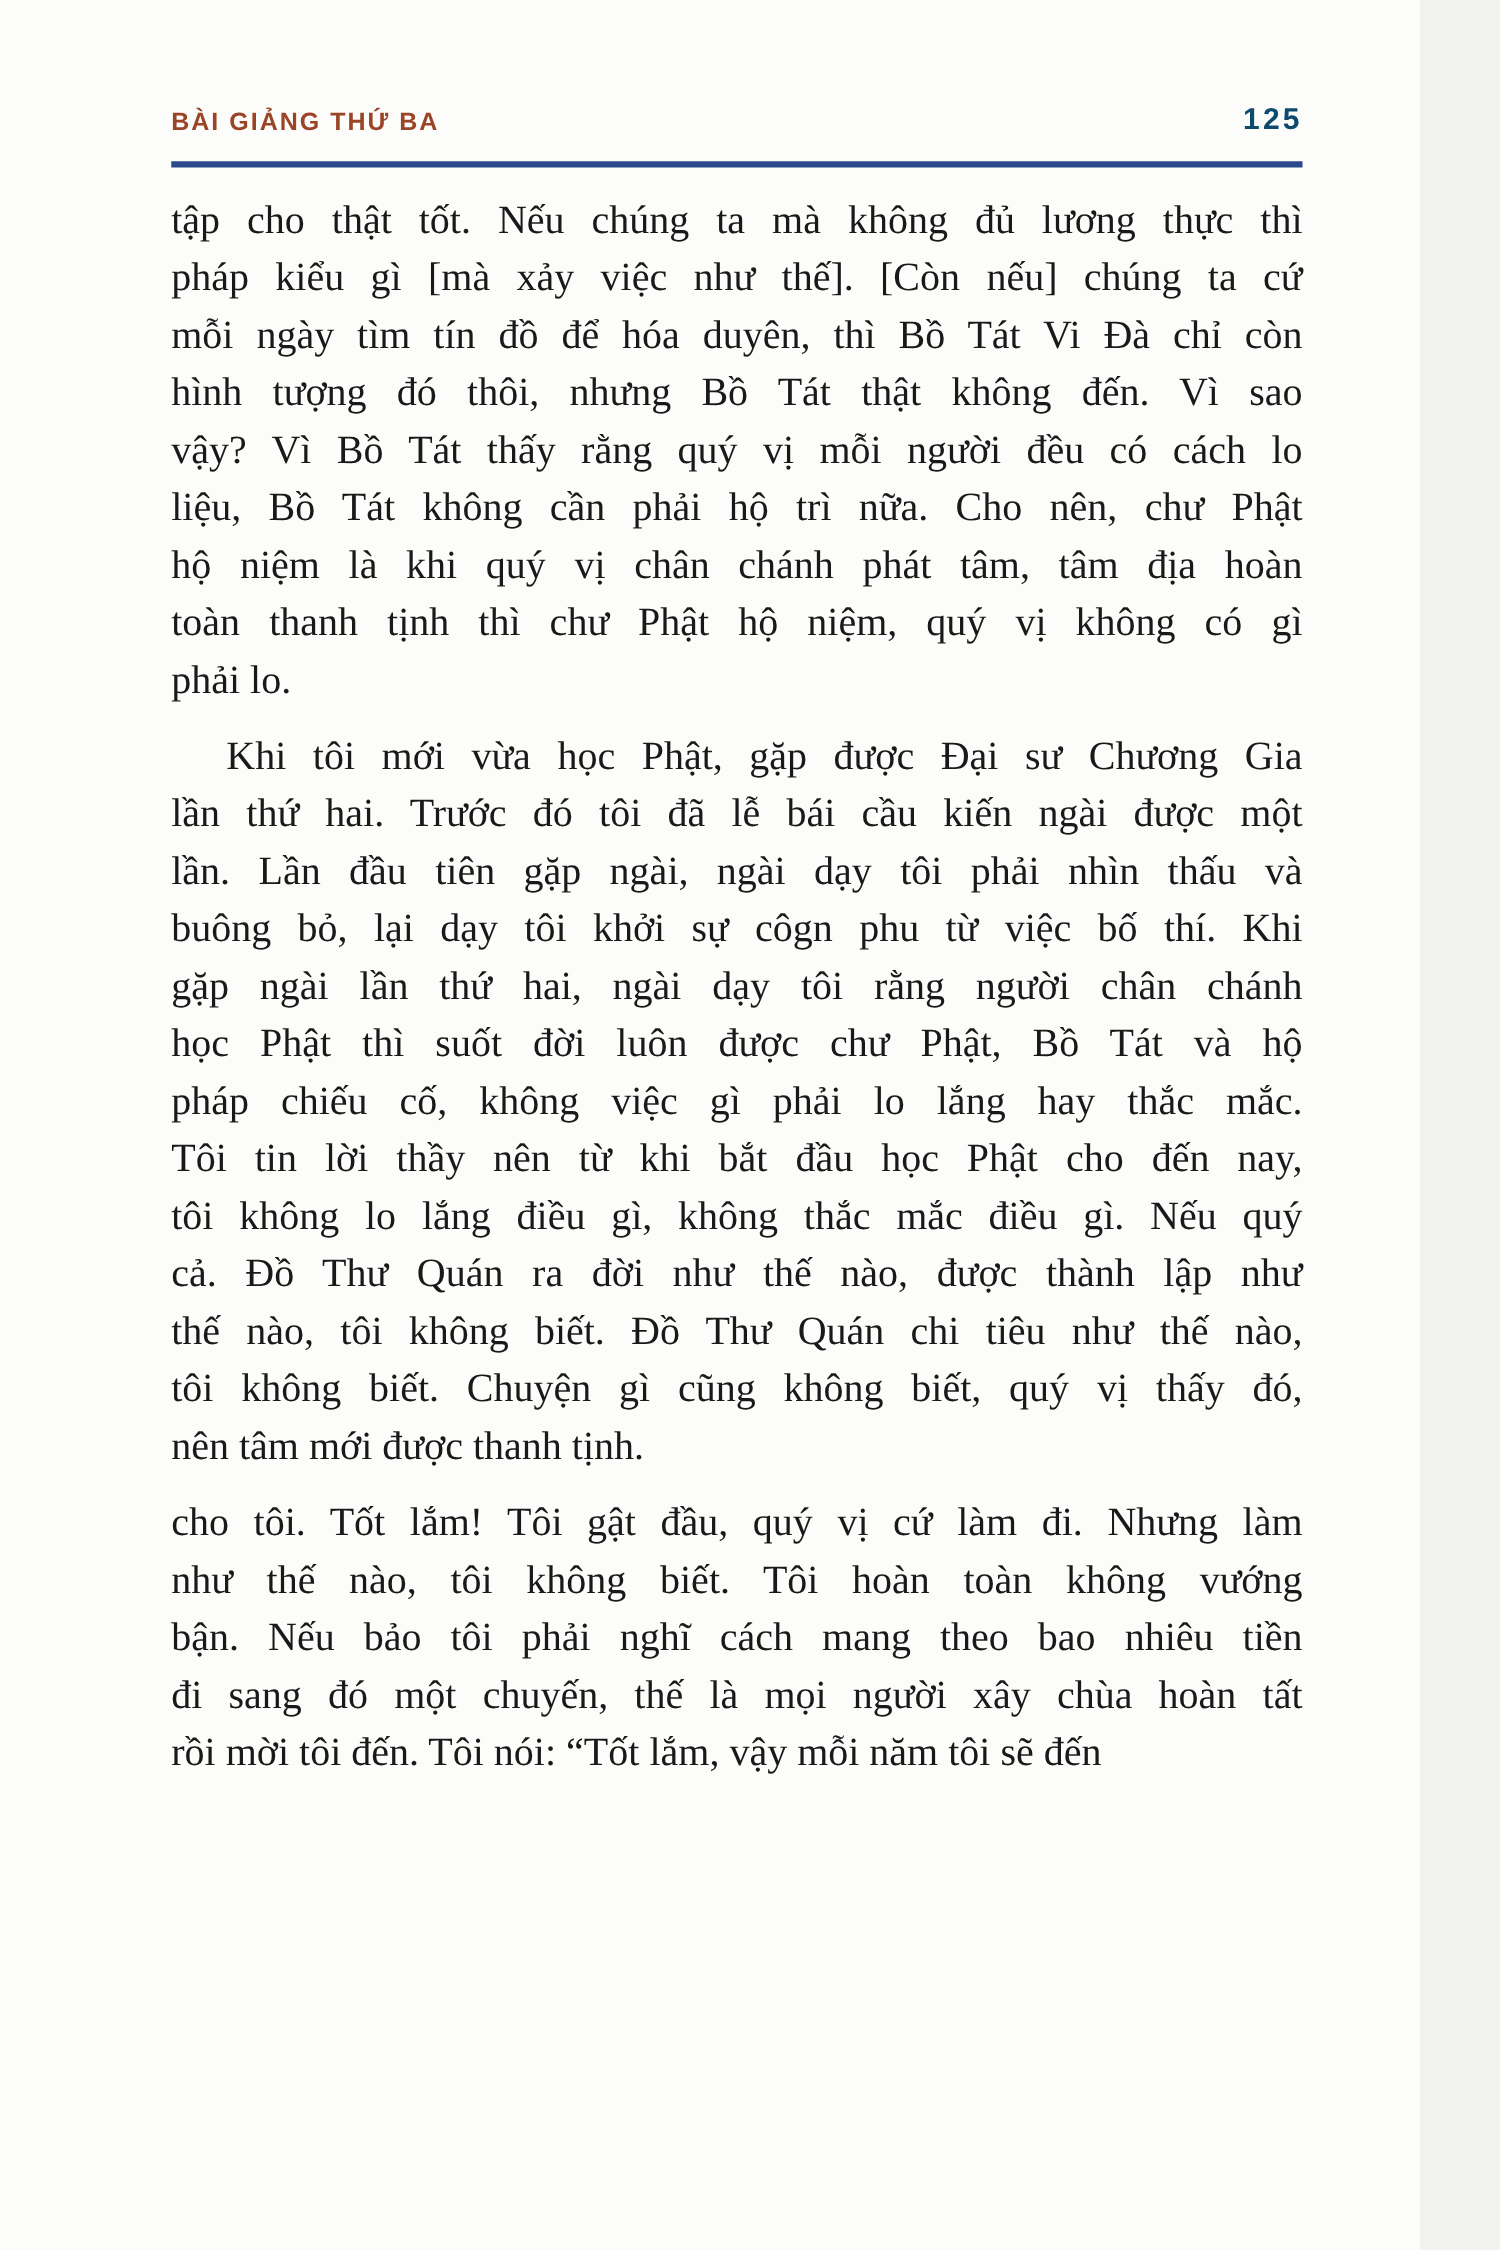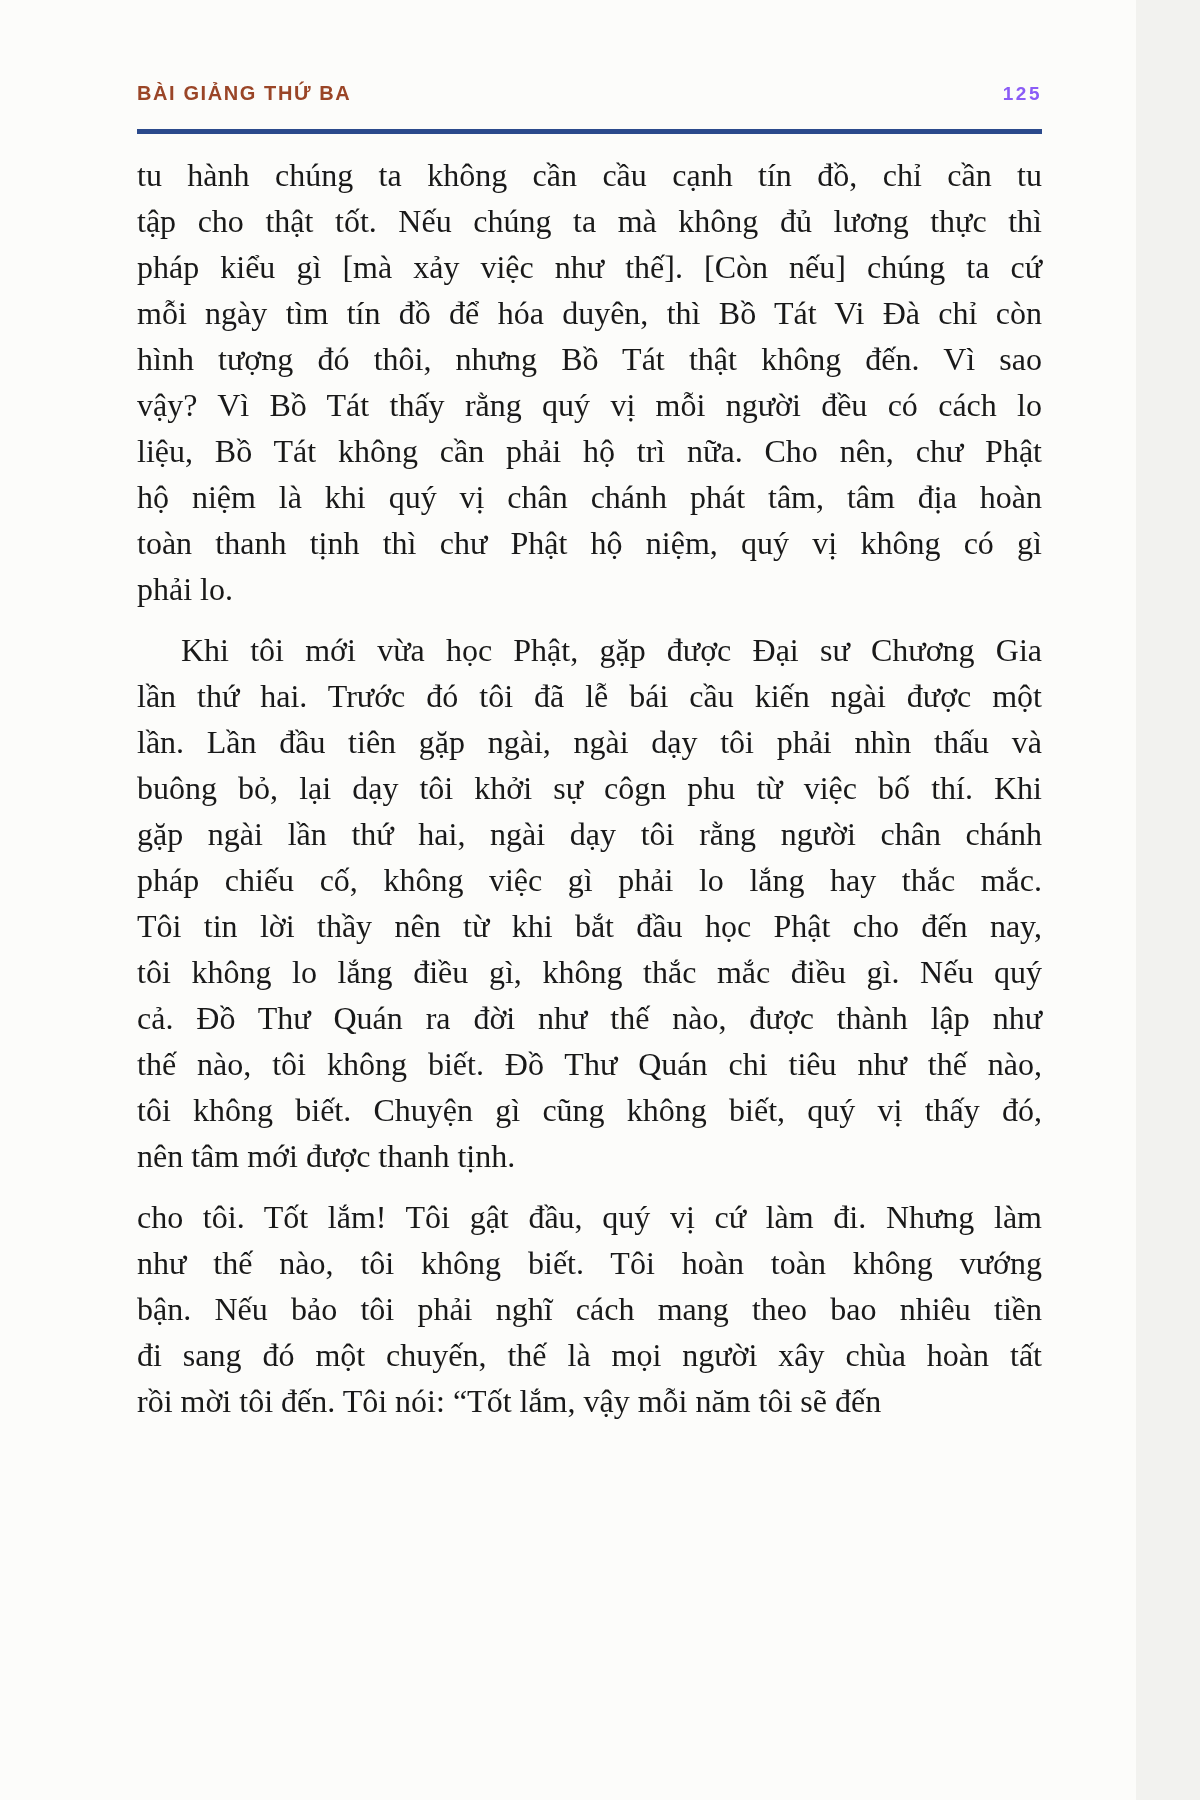--- a/index.html
+++ b/index.html
@@ -28,23 +28,23 @@
   .header-title{
     font-family:"Liberation Sans","DejaVu Sans",sans-serif;
     font-weight:bold;
     font-size:20px;
     letter-spacing:1.6px;
     color:var(--title-color);
   }
   .header-pagenum{
     font-family:"Liberation Sans","DejaVu Sans",sans-serif;
     font-weight:bold;
-    font-size:19px;
+    font-size:24px;
     letter-spacing:2.5px;
-    color:#8b5cf6;
+    color:#0c4a6e;
   }
   .header-rule{
     position:absolute;
     left:137px;width:905px;top:129px;
     height:5px;
     background:var(--rule-color);
     border:none;margin:0;
   }
   .text-block{
     position:absolute;
@@ -66,37 +66,37 @@
 <body>
 
 <div class="page">
   <div class="header">
     <span class="header-title">BÀI GIẢNG THỨ BA</span>
     <span class="header-pagenum">125</span>
   </div>
   <hr class="header-rule">
   <div class="text-block">
       <div class="para">
-        <div class="line">tu hành chúng ta không cần cầu cạnh tín đồ, chỉ cần tu</div>
         <div class="line">tập cho thật tốt. Nếu chúng ta mà không đủ lương thực thì</div>
         <div class="line">pháp kiểu gì [mà xảy việc như thế]. [Còn nếu] chúng ta cứ</div>
         <div class="line">mỗi ngày tìm tín đồ để hóa duyên, thì Bồ Tát Vi Đà chỉ còn</div>
         <div class="line">hình tượng đó thôi, nhưng Bồ Tát thật không đến. Vì sao</div>
         <div class="line">vậy? Vì Bồ Tát thấy rằng quý vị mỗi người đều có cách lo</div>
         <div class="line">liệu, Bồ Tát không cần phải hộ trì nữa. Cho nên, chư Phật</div>
         <div class="line">hộ niệm là khi quý vị chân chánh phát tâm, tâm địa hoàn</div>
         <div class="line">toàn thanh tịnh thì chư Phật hộ niệm, quý vị không có gì</div>
         <div class="line last">phải lo.</div>
       </div>
       <div class="para">
         <div class="line indent">Khi tôi mới vừa học Phật, gặp được Đại sư Chương Gia</div>
         <div class="line">lần thứ hai. Trước đó tôi đã lễ bái cầu kiến ngài được một</div>
         <div class="line">lần. Lần đầu tiên gặp ngài, ngài dạy tôi phải nhìn thấu và</div>
         <div class="line">buông bỏ, lại dạy tôi khởi sự côgn phu từ việc bố thí. Khi</div>
         <div class="line">gặp ngài lần thứ hai, ngài dạy tôi rằng người chân chánh</div>
+        <div class="line">học Phật thì suốt đời luôn được chư Phật, Bồ Tát và hộ</div>
         <div class="line">pháp chiếu cố, không việc gì phải lo lắng hay thắc mắc.</div>
         <div class="line">Tôi tin lời thầy nên từ khi bắt đầu học Phật cho đến nay,</div>
         <div class="line">tôi không lo lắng điều gì, không thắc mắc điều gì. Nếu quý</div>
         <div class="line">cả. Đồ Thư Quán ra đời như thế nào, được thành lập như</div>
         <div class="line">thế nào, tôi không biết. Đồ Thư Quán chi tiêu như thế nào,</div>
         <div class="line">tôi không biết. Chuyện gì cũng không biết, quý vị thấy đó,</div>
         <div class="line last">nên tâm mới được thanh tịnh.</div>
       </div>
       <div class="para">
         <div class="line">cho tôi. Tốt lắm! Tôi gật đầu, quý vị cứ làm đi. Nhưng làm</div>

